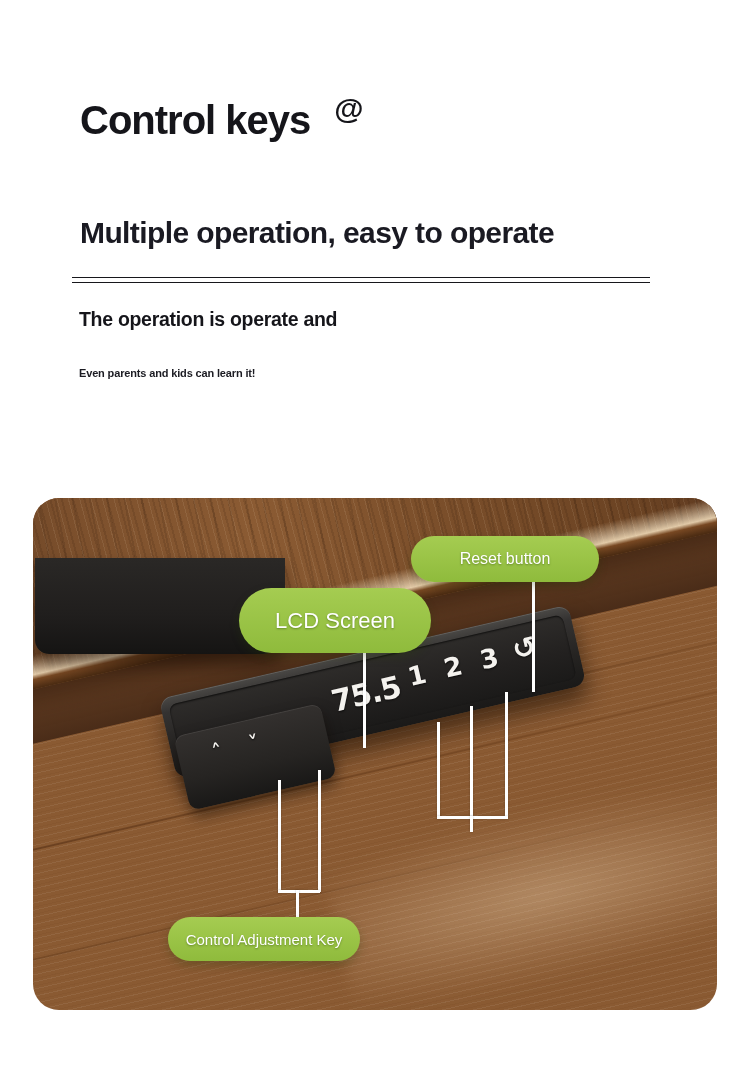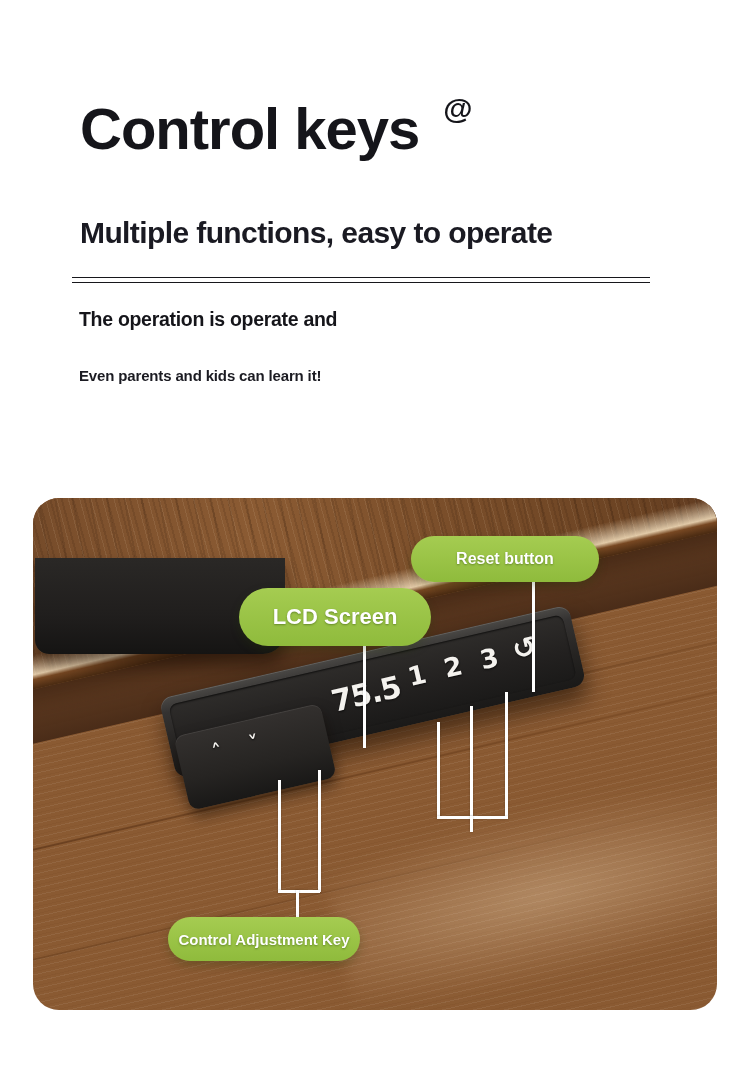--- a/index.html
+++ b/index.html
@@ -20,21 +20,21 @@
   .header { position: absolute; left: 0; top: 0; width: 750px; }
 
   .title-row {
     position: absolute;
     left: 80px;
     top: 100px;
     display: flex;
     align-items: flex-start;
   }
   .page-title {
-    font-size: 58px;
+    font-size: 40px;
     font-weight: 700;
     letter-spacing: -1px;
     line-height: 1;
     color: #15151a;
     white-space: nowrap;
   }
   .at-glyph {
     font-size: 30px;
     font-weight: 700;
     line-height: 1;
@@ -76,21 +76,21 @@
     line-height: 1.22;
     letter-spacing: -0.3px;
     color: #15151a;
     white-space: nowrap;
   }
 
   .kicker {
     position: absolute;
     left: 79px;
     top: 367px;
-    font-size: 15px;
+    font-size: 11px;
     font-weight: 700;
     letter-spacing: -0.15px;
     color: #1b1b22;
     white-space: nowrap;
   }
 
   
   .photo {
     position: absolute;
     left: 33px;
@@ -300,36 +300,36 @@
   .chev-down { left: 78px; }
 
   
   .pill {
     position: absolute;
     display: flex;
     align-items: center;
     justify-content: center;
     border-radius: 999px;
     color: #ffffff;
-    font-weight: 700;
+    font-weight: 400;
     text-shadow: 0 1px 2px rgba(60,90,20,0.55);
     box-shadow: 0 4px 10px rgba(40,60,10,0.28);
     white-space: nowrap;
   }
   .leader {
     position: absolute;
     background: #ffffff;
     box-shadow: 0 0 2px rgba(0,0,0,0.25);
   }
   .leader.v { width: 2.5px; }
   .leader.h { height: 2.5px; }
 
   
   .pill-reset  { left: 378px; top: 38px;  width: 188px; height: 46px; font-size: 16px; }
-  .pill-lcd    { left: 206px; top: 90px;  width: 192px; height: 58px; font-size: 22px; }
+  .pill-lcd    { left: 206px; top: 90px;  width: 192px; height: 65px; font-size: 22px; }
   .pill-memory { left: 310px; top: 332px; width: 190px; height: 46px; font-size: 15.5px; }
   .pill-height { left: 135px; top: 419px; width: 192px; height: 44px; font-size: 15px; }
 
   
   .ld-reset { left: 499px; top: 84px; height: 110px; }
   
   .ld-lcd   { left: 330px; top: 142px; height: 108px; }
 
   
   .ld-m1 { left: 404px; top: 224px; height: 96px; }
@@ -347,21 +347,21 @@
 </head>
 <body>
 
 <div class="header">
 
   <div class="title-row">
     <span class="page-title">Control keys</span>
     <span class="at-glyph">@</span>
   </div>
 
-  <div class="subtitle">Multiple functions, easy to operate</div>
+  <div class="subtitle">Multiple operation, easy to operate</div>
 
   <div class="rules">
     <div class="rule-line"></div>
     <div class="rule-line second"></div>
   </div>
 
   <div class="lede">
     <div>The operation is operate and</div>
   </div>
 

